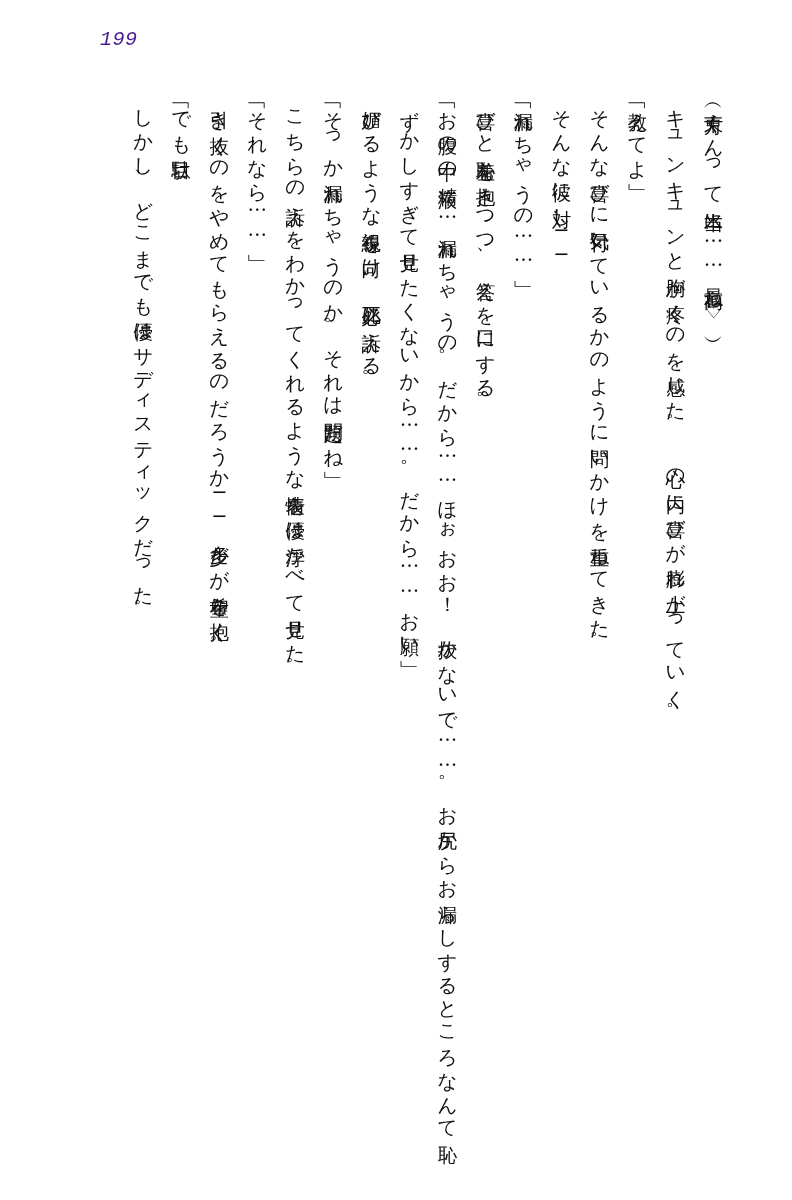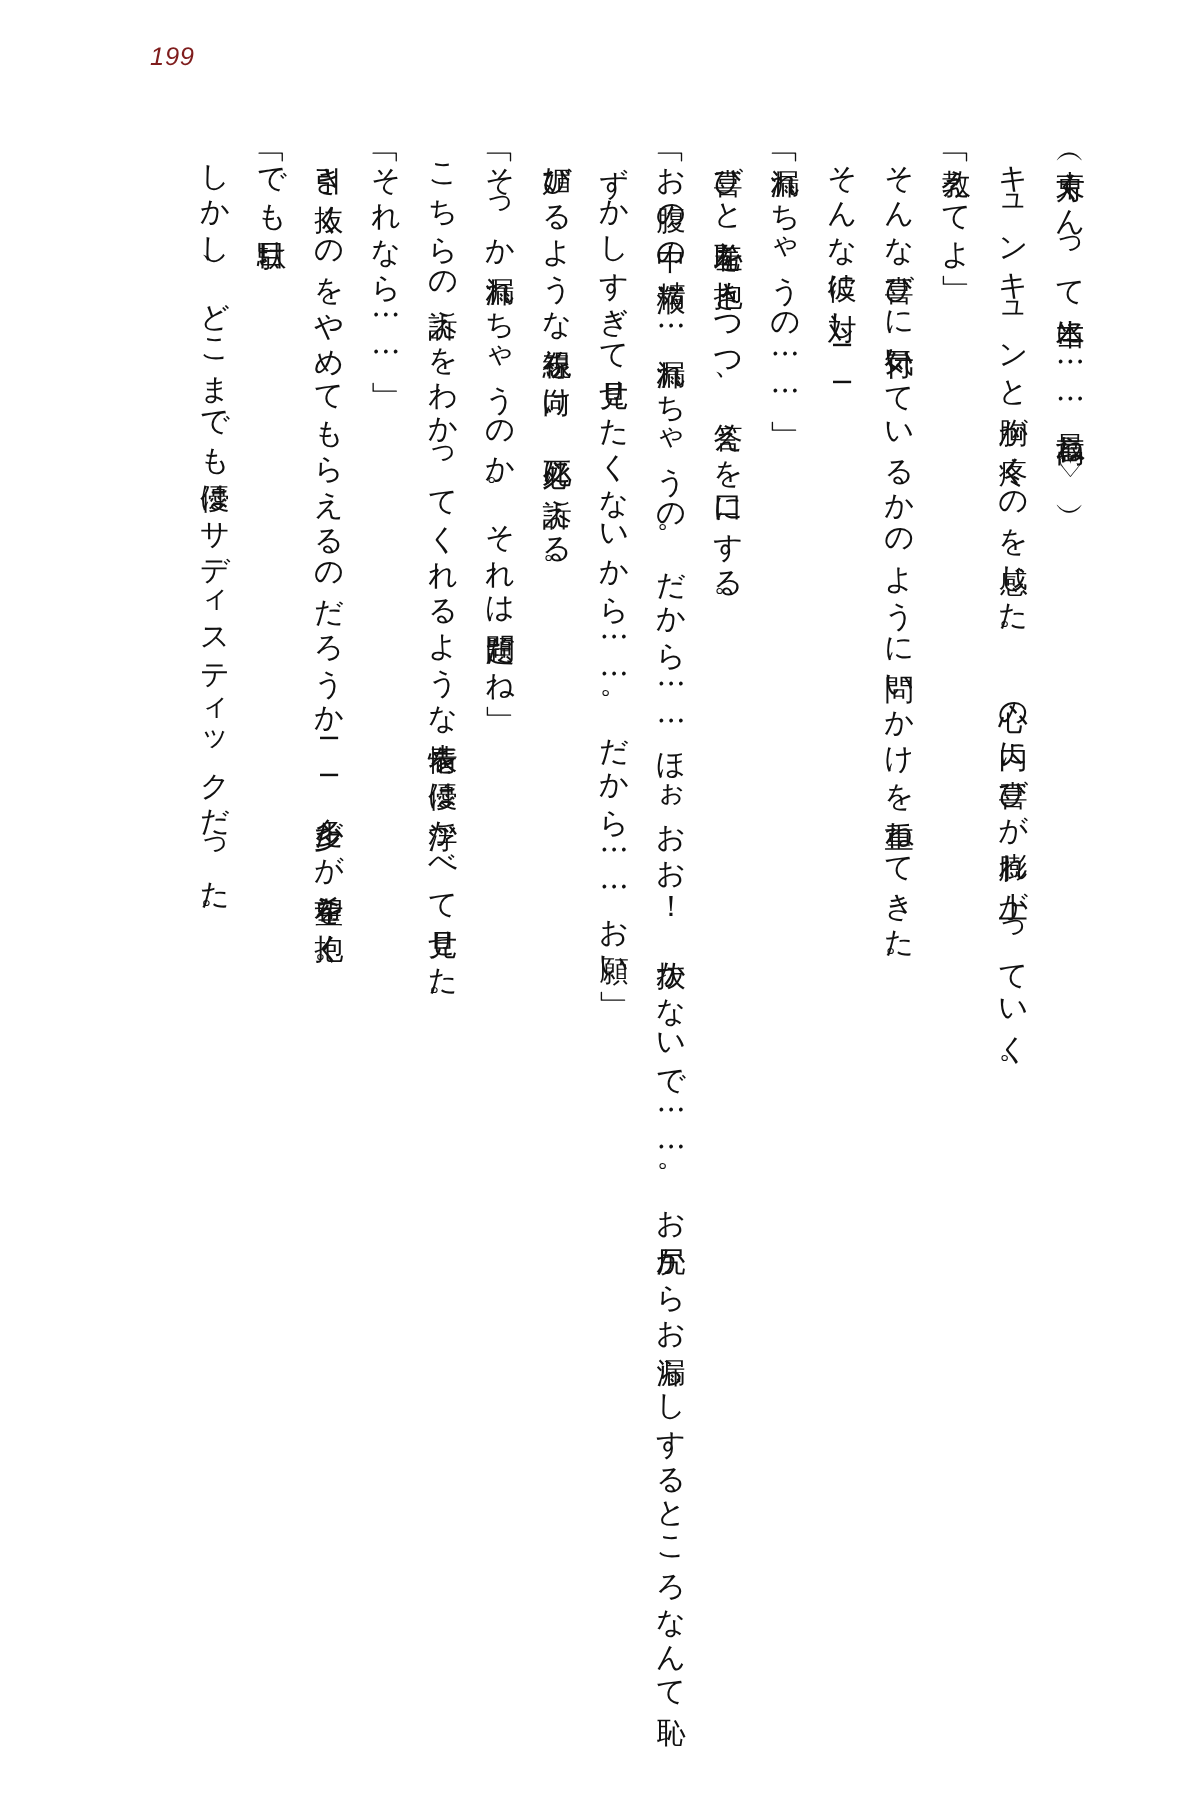--- a/index.html
+++ b/index.html
@@ -13,24 +13,24 @@
     height: 1200px;
     background: #ffffff;
     overflow: hidden;
     font-family: "Liberation Serif", "DejaVu Serif", serif;
     color: #1a1a1a;
   }
   .page-number {
     position: absolute;
     top: 28px;
     left: 100px;
-    font-family: Liberation Sans, sans-serif;
+    font-family: Liberation Mono, monospace;
     font-style: italic;
-    font-size: 17px;
-    color: #7f1d1d;
+    font-size: 20px;
+    color: #4c1d95;
     letter-spacing: 0.5px;
   }
   .body-text {
     position: absolute;
     top: 96px;
     right: 60px;
     height: 1040px;
     width: 660px;
     writing-mode: vertical-rl;
     text-orientation: upright;

